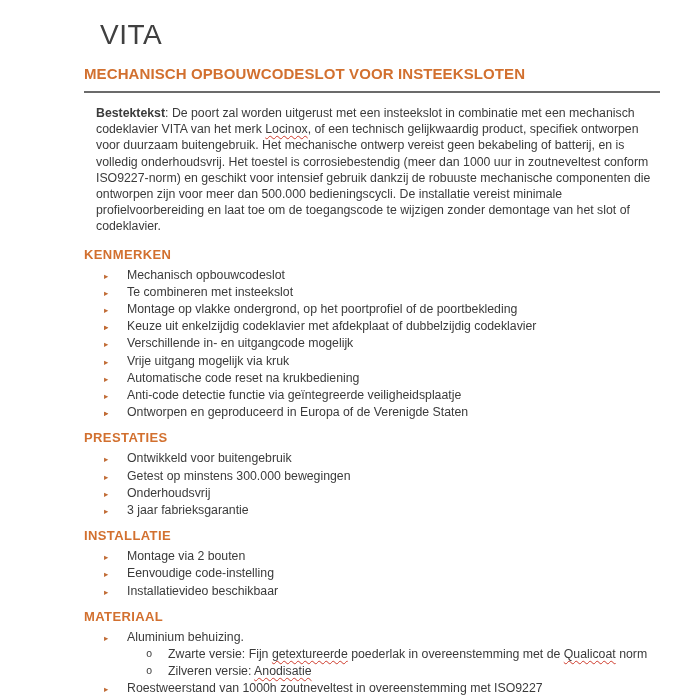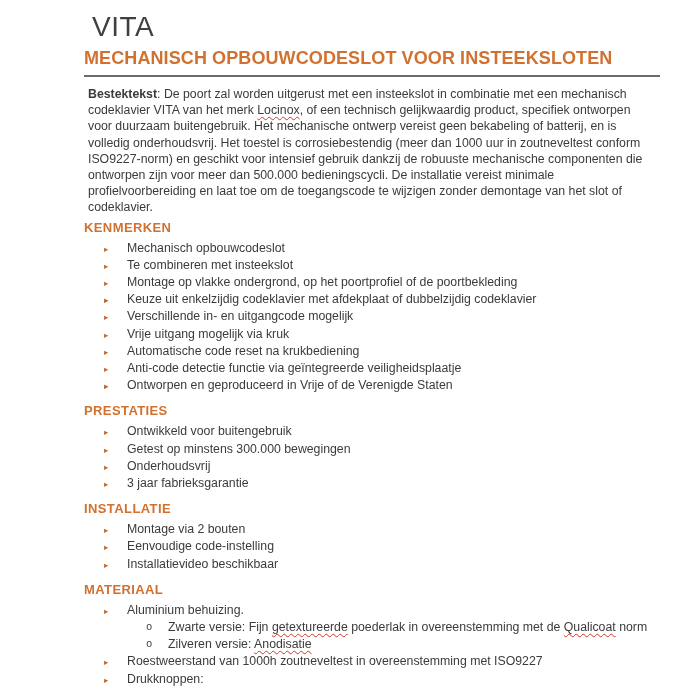--- a/index.html
+++ b/index.html
@@ -13,33 +13,33 @@
   html,body{
     margin:0;padding:0;width:700px;height:700px;overflow:hidden;
     background:#ffffff;
     font-family:"Liberation Sans", sans-serif;
   }
   .page{
     position:absolute;left:84px;top:4px;width:576px;
     color:var(--body-text);
   }
   h1.doc-title{
-    margin:8px;font-size:28px;line-height:30px;font-weight:400;
+    margin:16px;font-size:28px;line-height:30px;font-weight:400;
     color:var(--title-text);letter-spacing:0.5px;
   }
   h2.doc-subtitle{
-    margin:4px 0 0 0;font-size:18px;line-height:16px;font-weight:700;
+    margin:4px 0 0 0;font-size:15px;line-height:16px;font-weight:700;
     color:var(--accent);letter-spacing:0.1px;
   }
   hr.divider{
     border:none;border-top:2px solid var(--rule);
     margin:9px 0 9px 0;width:576px;
   }
   p.intro{
-    margin:4px;width:560px;font-size:12.3px;line-height:16.2px;
+    margin:12px;width:560px;font-size:12.3px;line-height:16.2px;
     color:var(--body-text);
   }
   .b{font-weight:700;}
   .sq{
     text-decoration-line:underline;
     text-decoration-style:wavy;
     text-decoration-color:var(--spell);
     text-decoration-thickness:1px;
     text-underline-offset:2px;
   }
@@ -80,21 +80,21 @@
           <div class="li1"><span class="marker">▸</span><span class="">Mechanisch opbouwcodeslot</span></div>
           <div class="li1"><span class="marker">▸</span><span class="">Te combineren met insteekslot</span></div>
           <div class="li1"><span class="marker">▸</span><span class="">Montage op vlakke ondergrond, op het poortprofiel of de poortbekleding</span></div>
           <div class="li1"><span class="marker">▸</span></div>
           <div class="li1"><span class="marker">▸</span><span class="">Keuze uit enkelzijdig codeklavier met afdekplaat of dubbelzijdig codeklavier</span></div>
           <div class="li1"><span class="marker">▸</span><span class="">Verschillende in- en uitgangcode mogelijk</span></div>
           <div class="li1"><span class="marker">▸</span><span class="">Vrije uitgang mogelijk via kruk</span></div>
           <div class="li1"><span class="marker">▸</span><span class="">Automatische code reset na krukbediening</span></div>
           <div class="li1"><span class="marker">▸</span><span class="">Anti-code detectie functie via geïntegreerde veiligheidsplaatje</span></div>
           <div class="li1"><span class="marker">▸</span></div>
-          <div class="li1"><span class="marker">▸</span><span class="">Ontworpen en geproduceerd in Vrije of de Verenigde Staten</span></div>
+          <div class="li1"><span class="marker">▸</span><span class="">Ontworpen en geproduceerd in Europa of de Verenigde Staten</span></div>
         </div>
       </section>
       <section>
         <h3 class="sec-h">PRESTATIES</h3>
         <div class="list">
           <div class="li1"><span class="marker">▸</span><span class="">Ontwikkeld voor buitengebruik</span></div>
           <div class="li1"><span class="marker">▸</span><span class="">Getest op minstens 300.000 bewegingen</span></div>
           <div class="li1"><span class="marker">▸</span><span class="">Onderhoudsvrij</span></div>
           <div class="li1"><span class="marker">▸</span><span class="">3 jaar fabrieksgarantie</span></div>
         </div>

